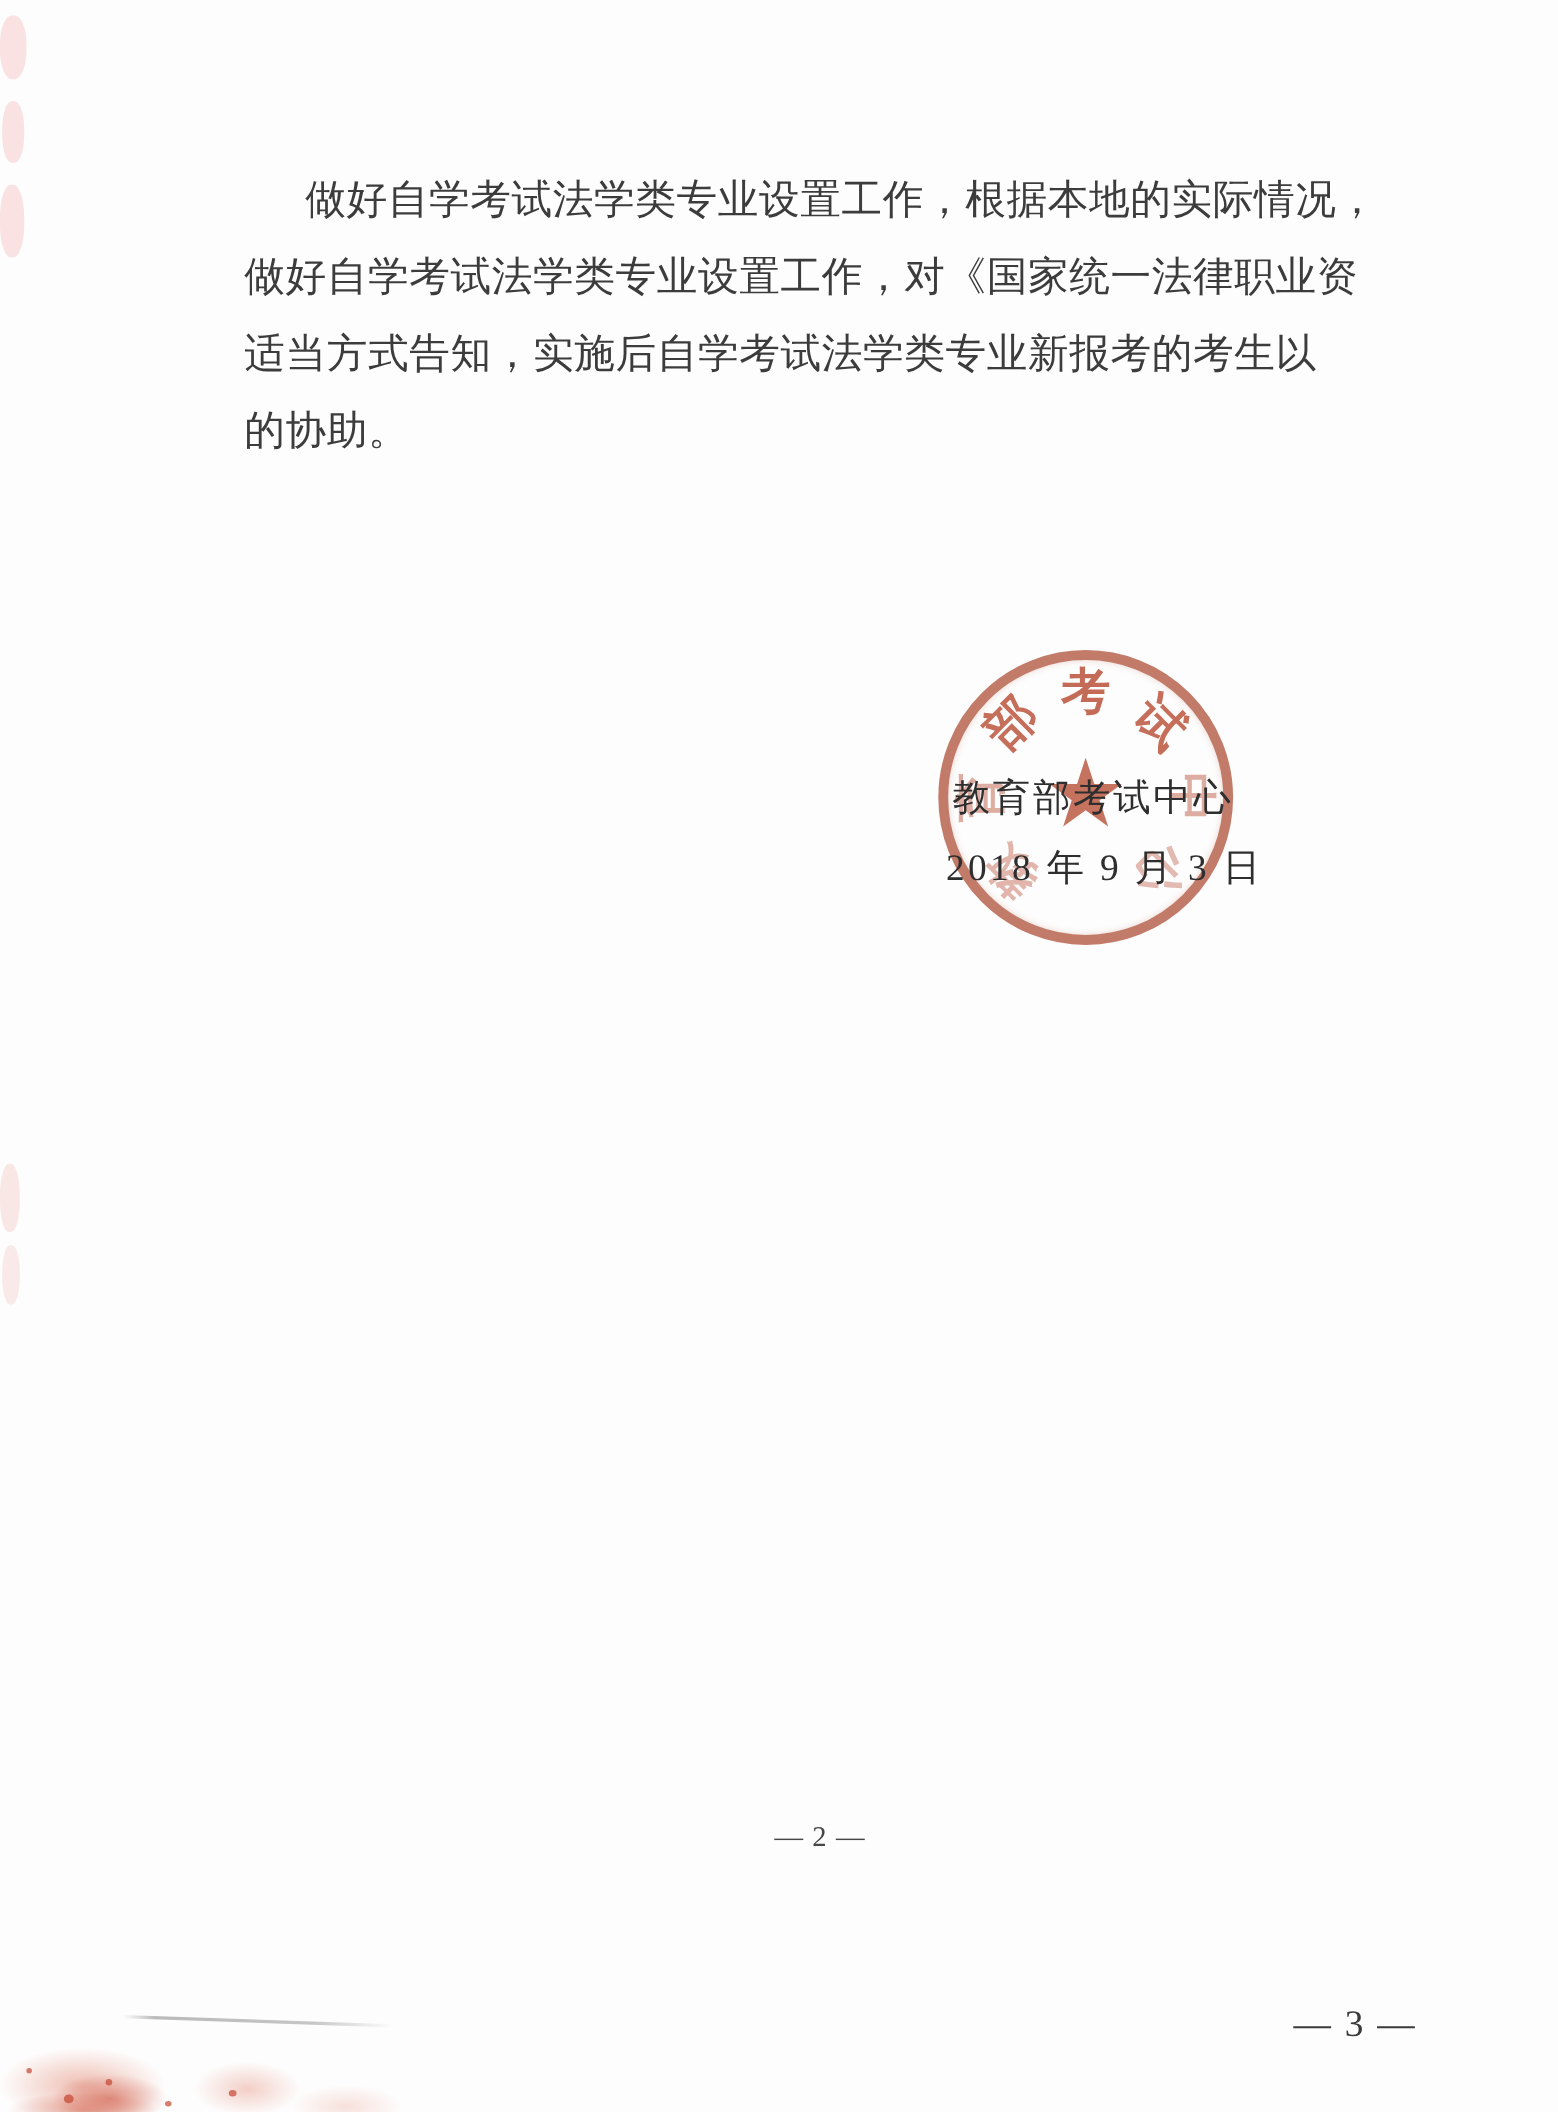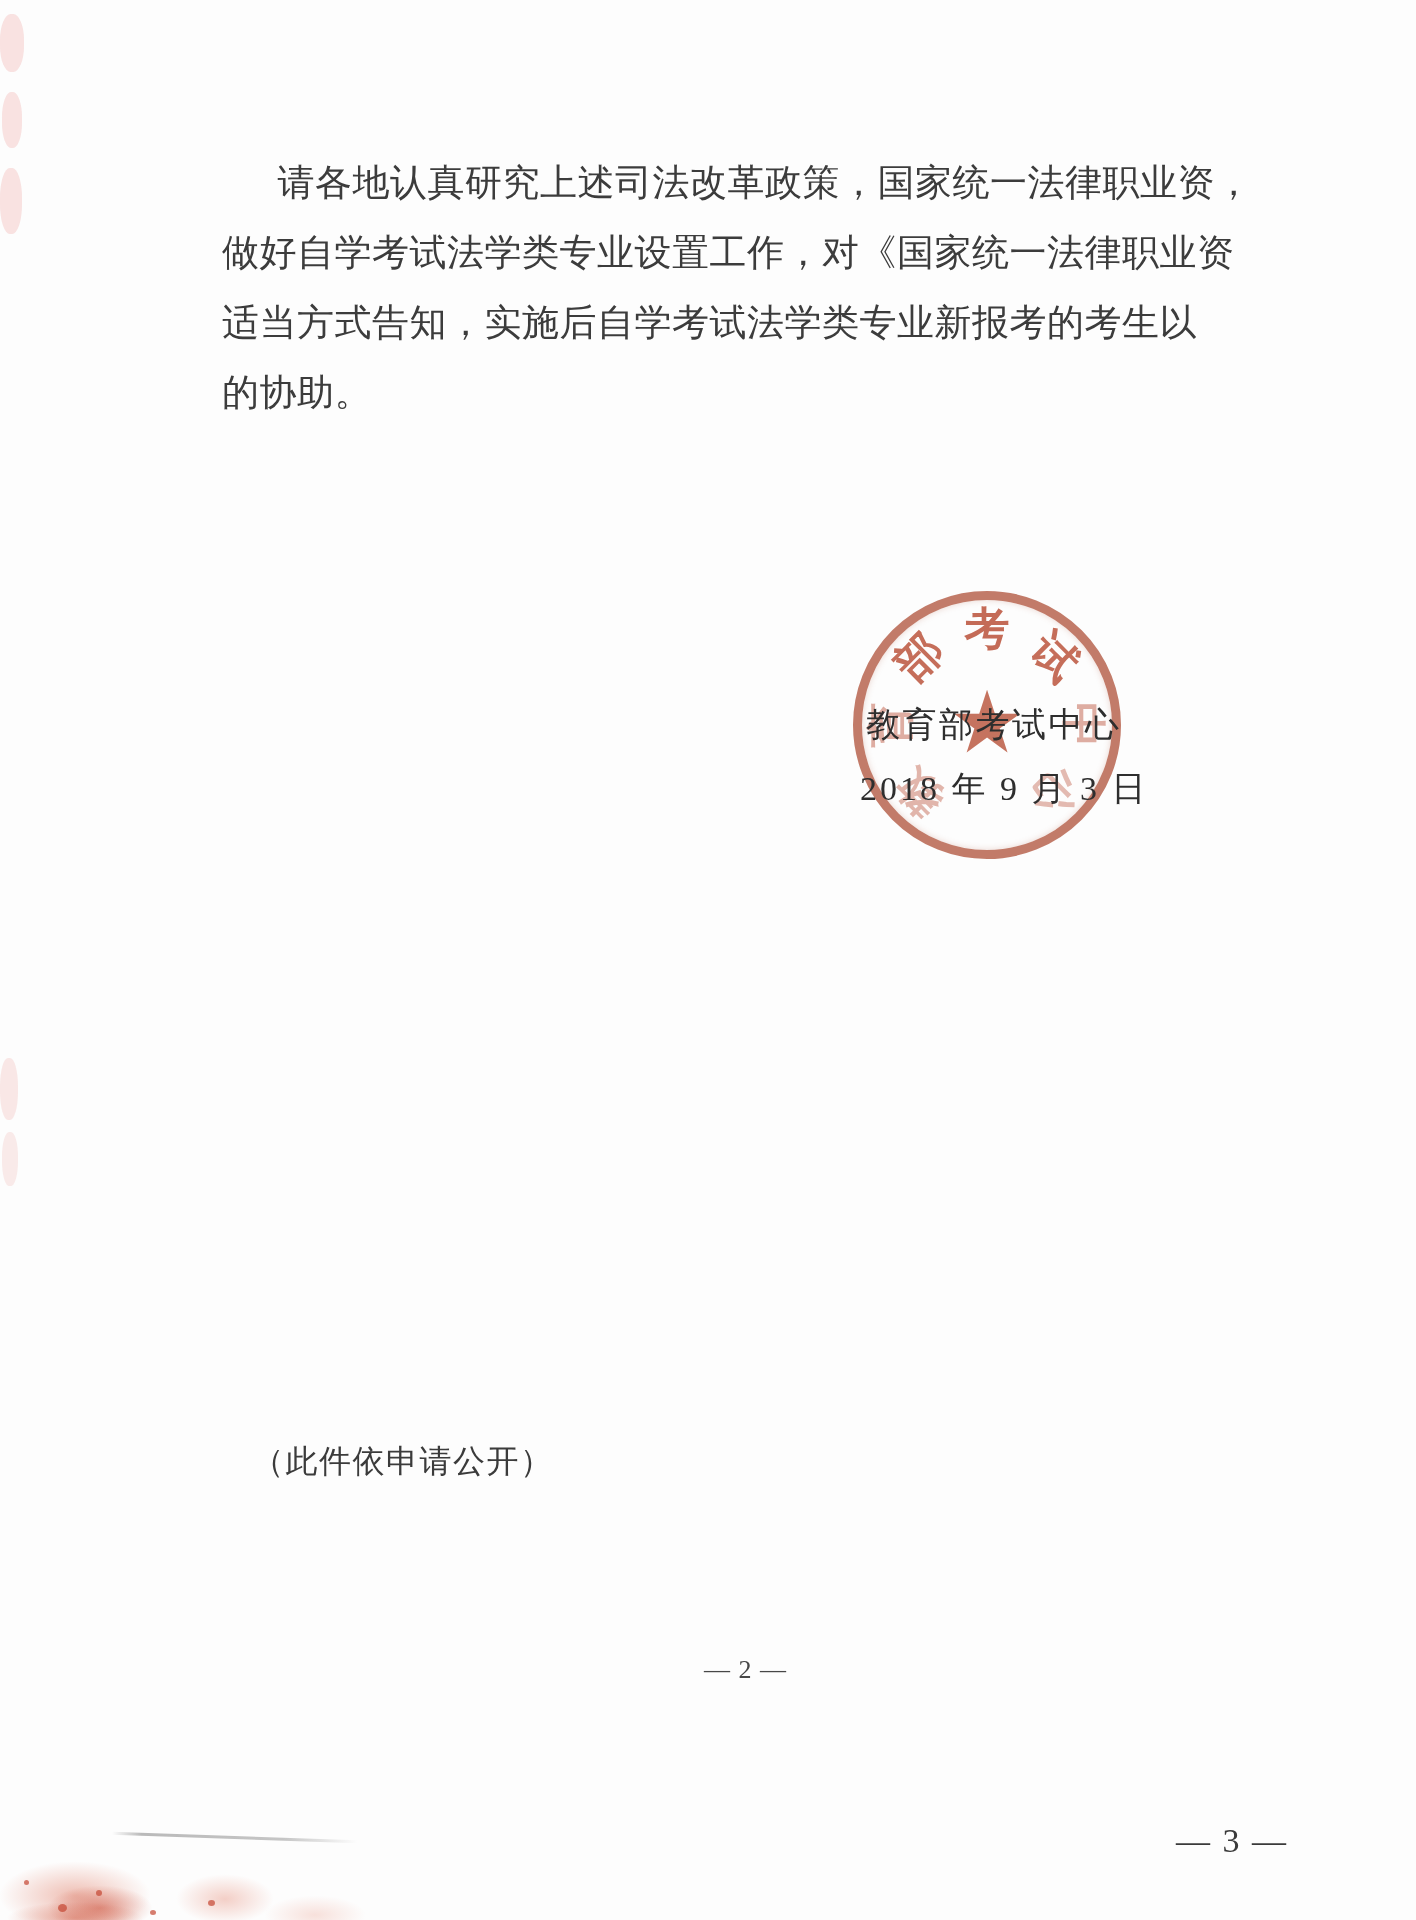--- a/index.html
+++ b/index.html
@@ -120,21 +120,21 @@
   .edgemark.e3{left:0;top:168px;width:22px;height:66px;}
   .edgemark.e4{left:0;top:1058px;width:18px;height:62px;opacity:.8;}
   .edgemark.e5{left:2px;top:1132px;width:16px;height:54px;opacity:.7;}
 </style>
 </head>
 <body>
 
 <div class="page">
 
   <div class="body-text">
-    <div class="body-line indent">请各地认真研究上述司法改革政策，国家统一法律职业资，</div>
+    <div class="body-line indent">做好自学考试法学类专业设置工作，根据本地的实际情况，</div>
     <div class="body-line">做好自学考试法学类专业设置工作，对《国家统一法律职业资</div>
     <div class="body-line">适当方式告知，实施后自学考试法学类专业新报考的考生以</div>
     <div class="body-line">的协助。</div>
   </div>
 
   <div class="seal">
     <div class="seal-ring">
       <span class="seal-char c0">教</span>
       <span class="seal-char c1">育</span>
       <span class="seal-char c2">部</span>
@@ -142,21 +142,20 @@
       <span class="seal-char c4">试</span>
       <span class="seal-char c5">中</span>
       <span class="seal-char c6">心</span>
       <span class="seal-star">★</span>
     </div>
   </div>
 
   <div class="signature">教育部考试中心</div>
   <div class="sig-date">2018 年 9 月 3 日</div>
 
-  <div class="disclosure">（此件依申请公开）</div>
 
   <div class="pagenum-center">— 2 —</div>
   <div class="pagenum-right">— 3 —</div>
 
   <div class="scratch"></div>
   <div class="stain stain-bl-1"></div>
   <div class="stain stain-bl-2"></div>
   <div class="stain stain-bl-3"></div>
   <div class="stain stain-bl-4"></div>
   <div class="stain stain-bl-5"></div>

